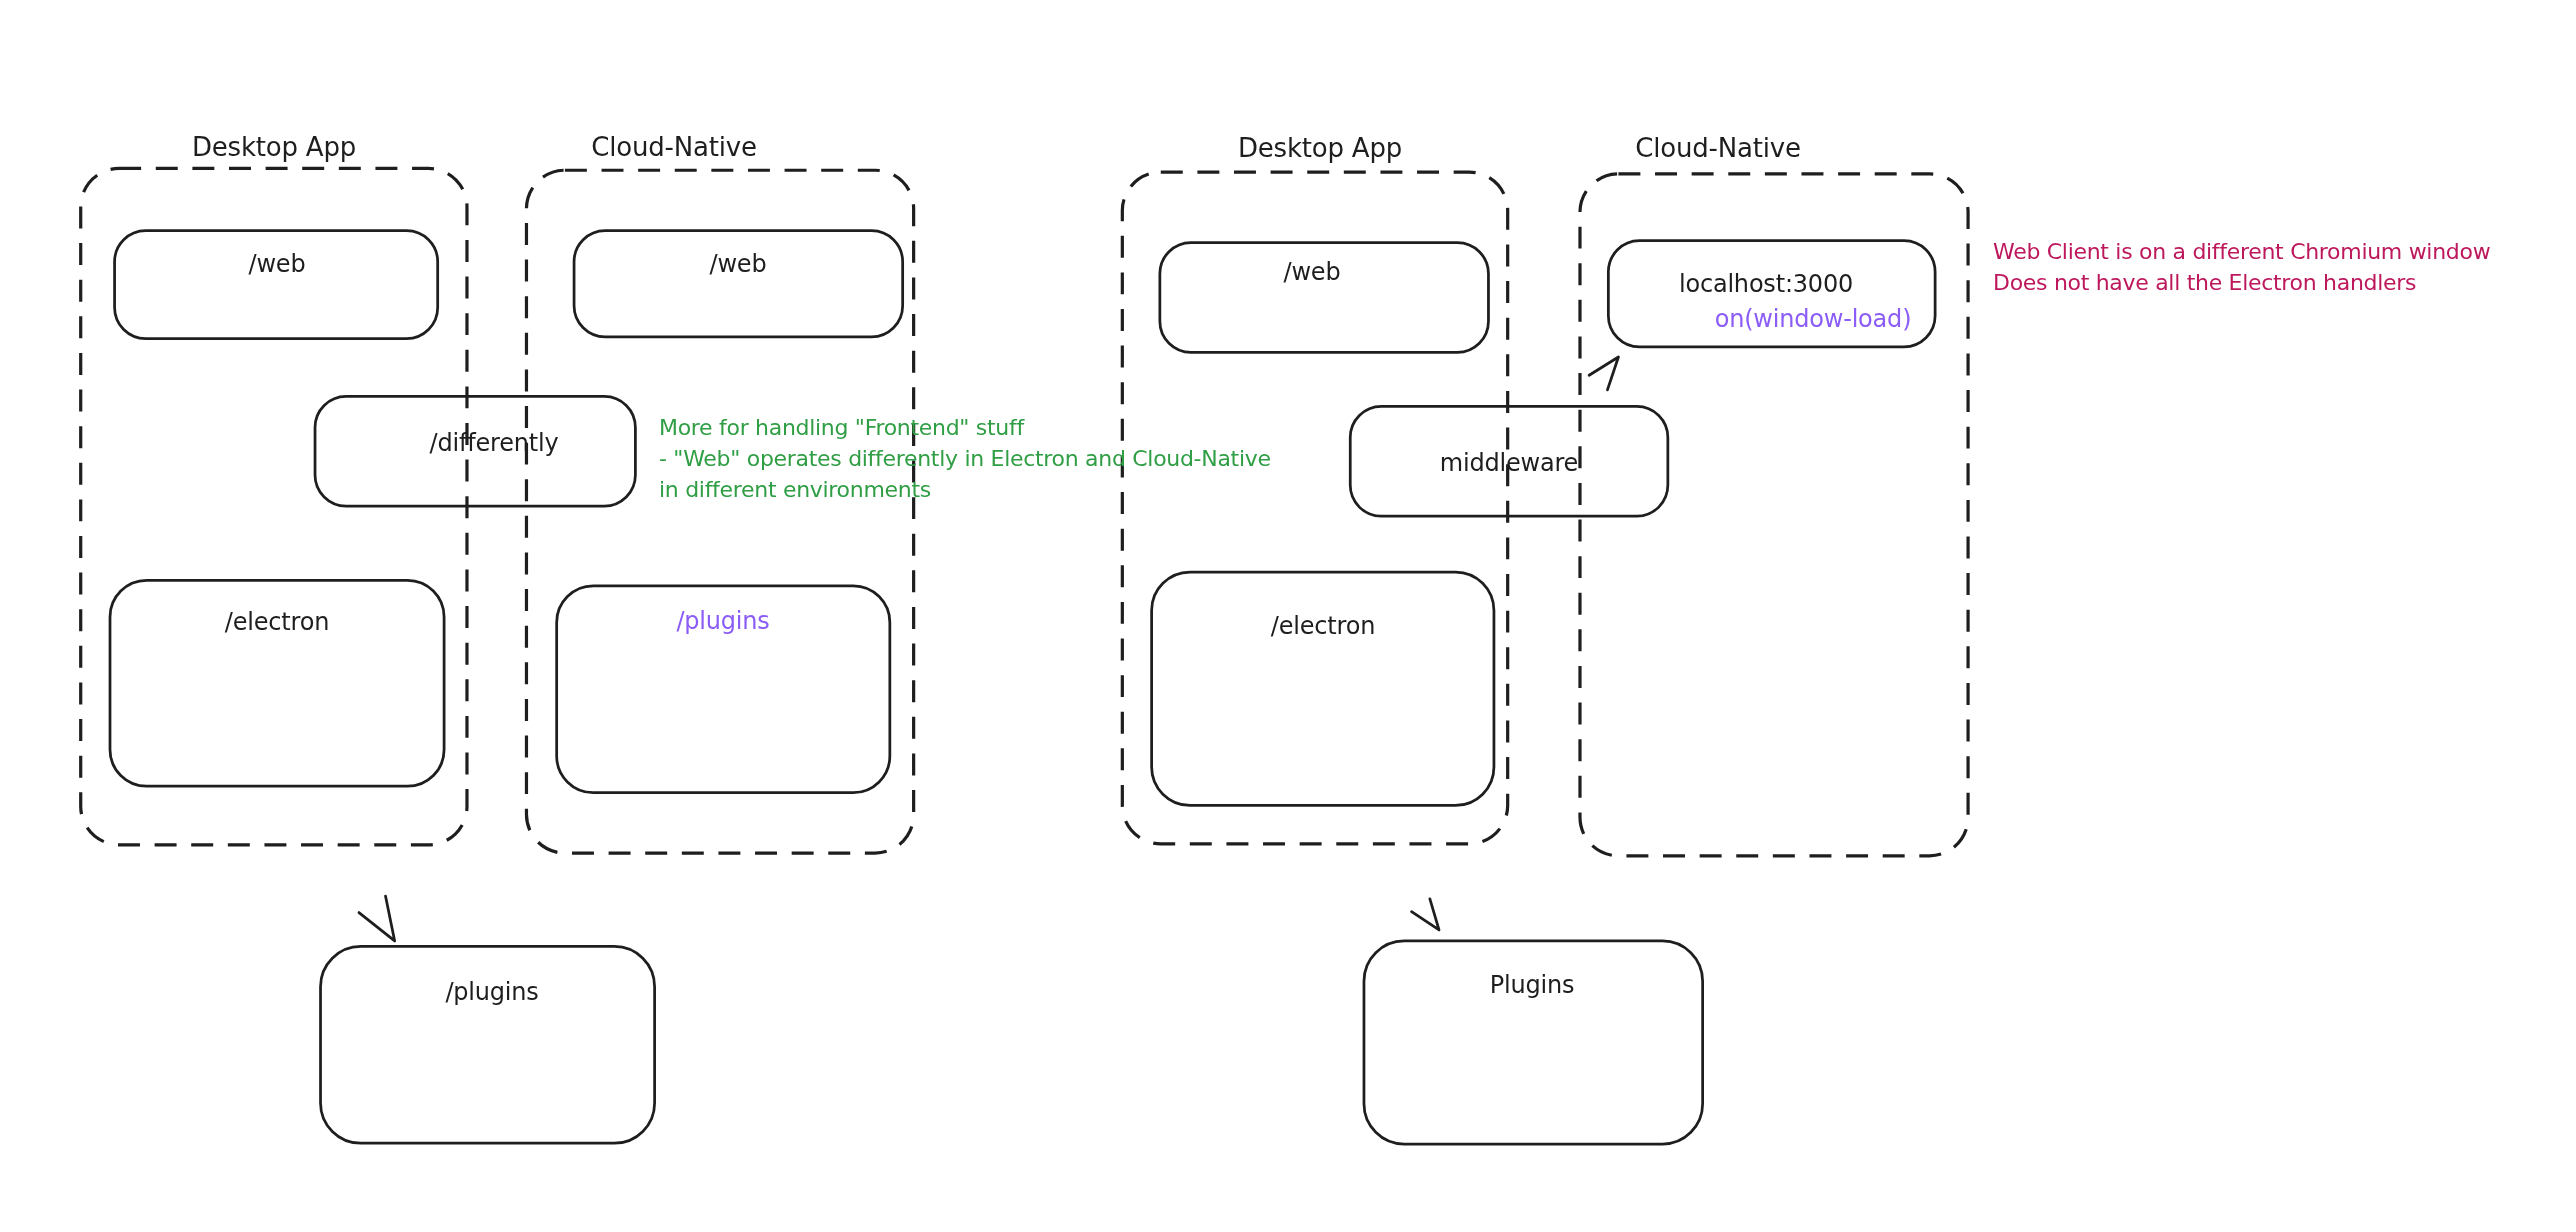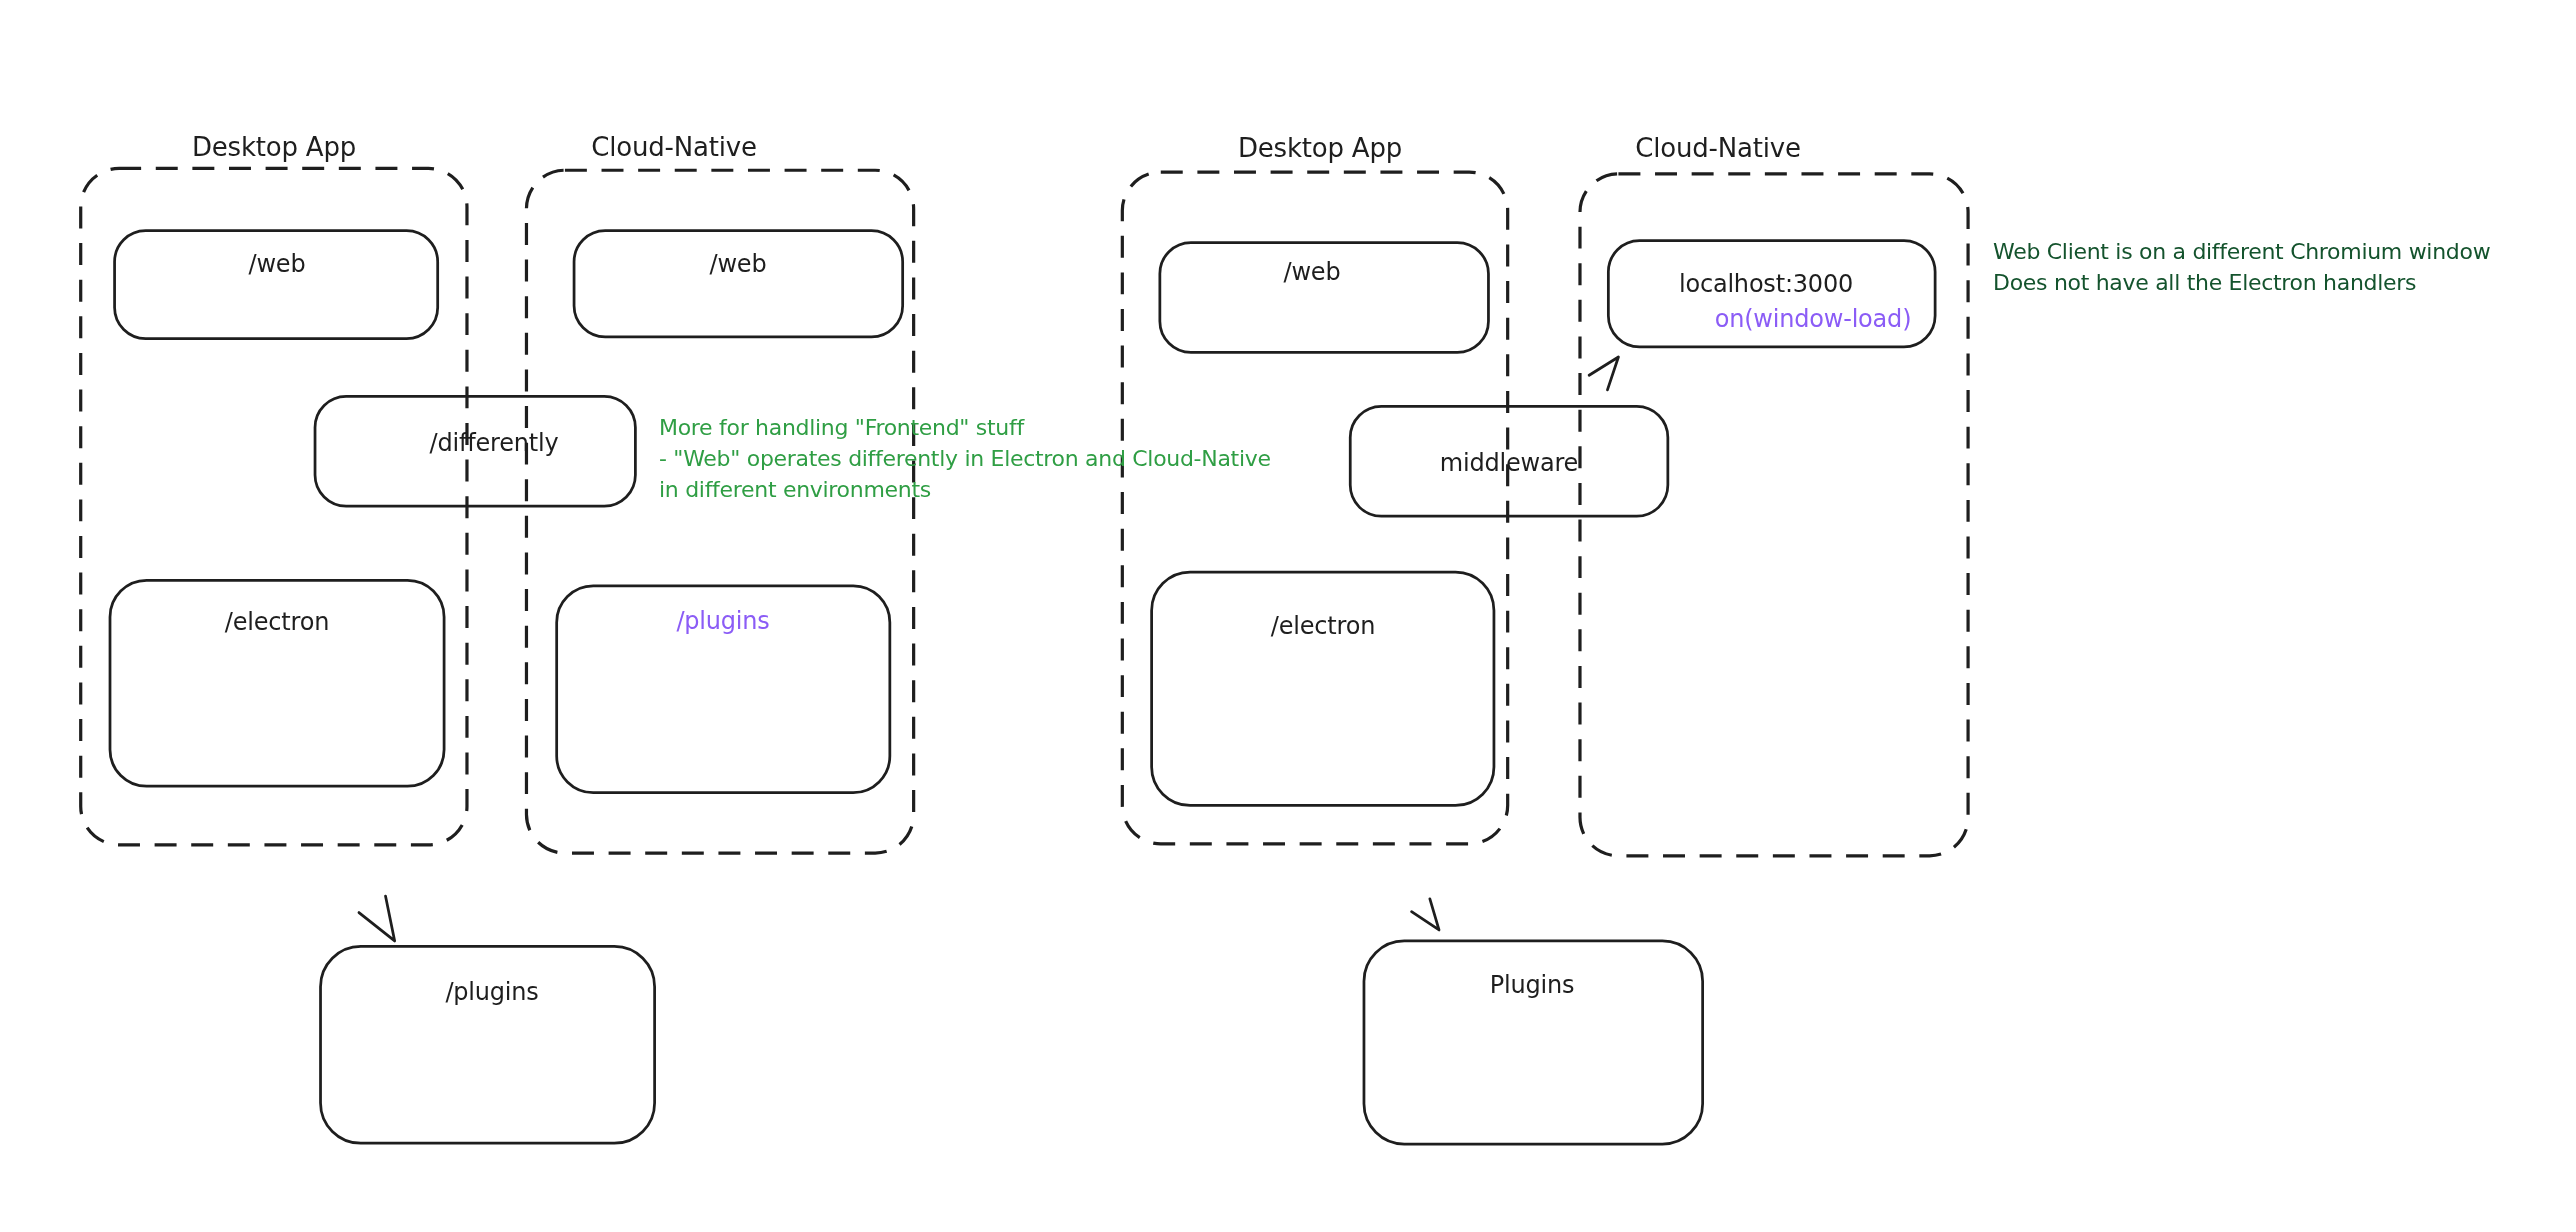--- a/index.html
+++ b/index.html
@@ -23,21 +23,21 @@
   .title{font-size:26px;}
   .red{color:#8b5cf6;}
   .note{
     position:absolute;
     font-size:22px;
     letter-spacing:-0.3px;
     white-space:nowrap;
   }
   .note .ln{line-height:31px;}
   .note-green{color:#2f9e44;}
-  .note-red{color:#14532d;}
+  .note-red{color:#be185d;}
   .shape{fill:none;stroke:#1e1e1e;}
   .box{stroke-width:3;}
   .container{stroke-width:3.5;stroke-dasharray:24 16;}
   .arrow{stroke-width:3;stroke-linecap:round;stroke-linejoin:round;}
 </style>
 </head>
 <body>
 
 <div id="canvas">
 

